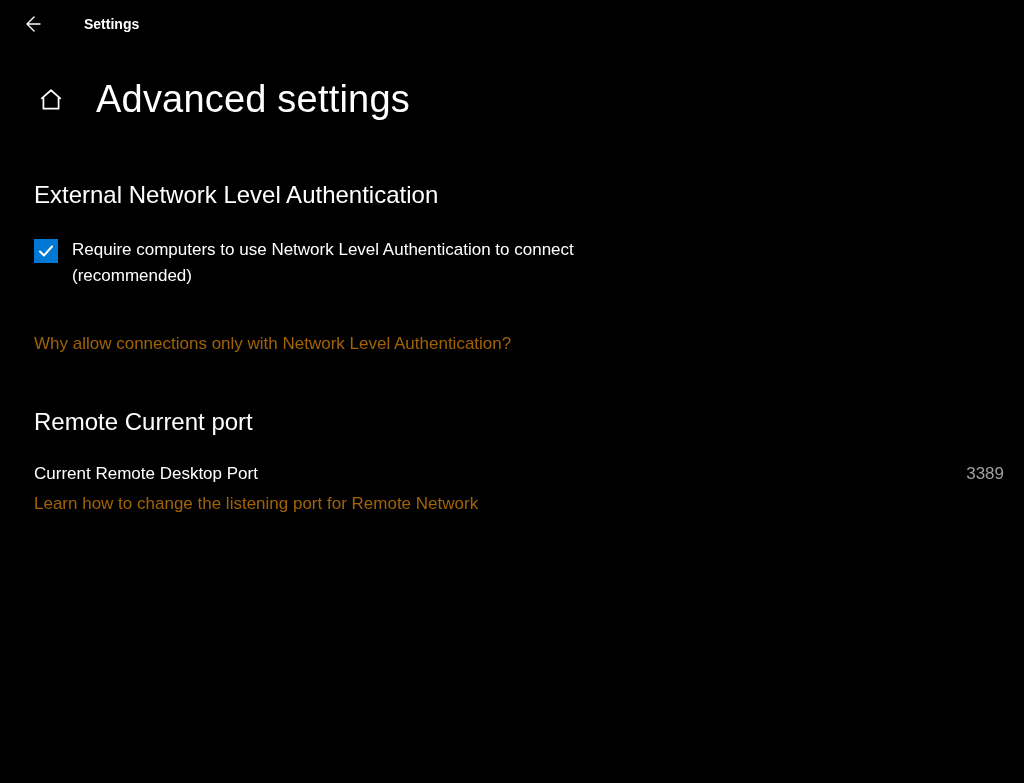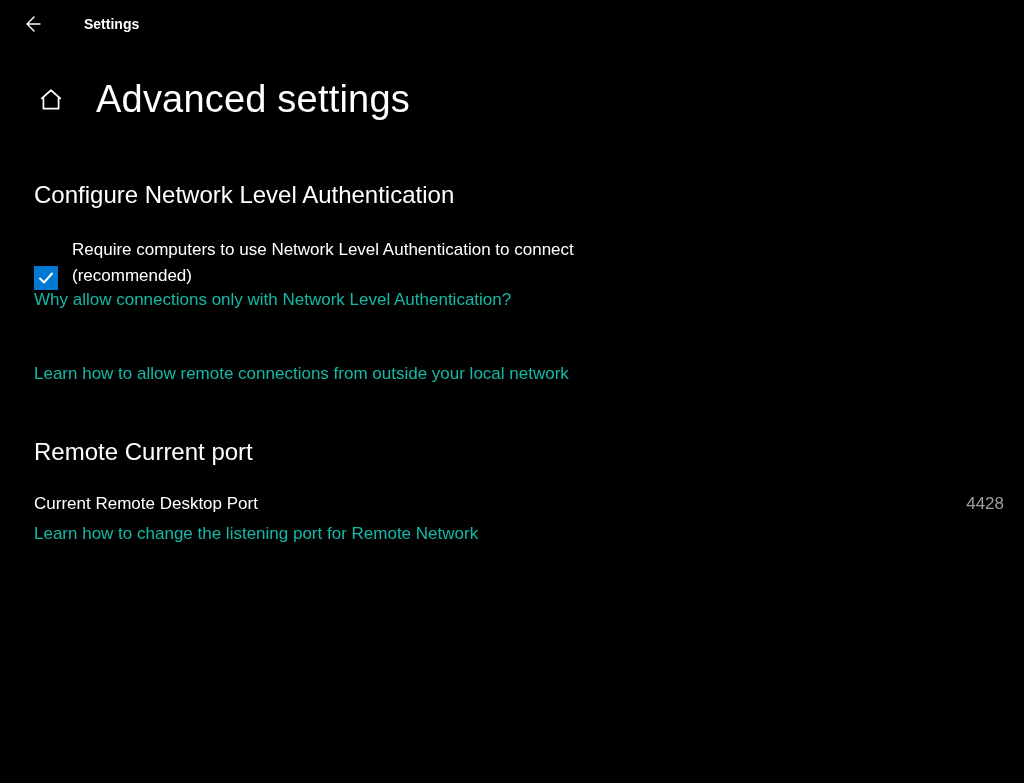--- a/index.html
+++ b/index.html
@@ -58,41 +58,42 @@
   .section {
     margin-bottom: 54px;
   }
   .section-heading {
     font-size: 24px;
     font-weight: 400;
     margin-bottom: 28px;
   }
   .checkbox-row {
     display: flex;
-    align-items: flex-end;
+    align-items: flex-start;
+    margin-bottom: 44px;
   }
   .checkbox {
     width: 24px;
     height: 24px;
     background: #0078d4;
     display: flex;
     align-items: center;
     justify-content: center;
     flex-shrink: 0;
     cursor: pointer;
     margin-top: 2px;
   }
   .checkbox-label {
     font-size: 17px;
     line-height: 1.55;
     margin-left: 14px;
     max-width: 620px;
   }
   .link {
-    color: #14b8a6;
+    color: #a16207;
     font-size: 17px;
     cursor: pointer;
     display: inline-block;
   }
   .port-row {
     display: flex;
     align-items: baseline;
     font-size: 17px;
     margin-bottom: 10px;
     justify-content: space-between;
@@ -120,38 +121,37 @@
   <div class="page-header">
     <div class="home-icon-wrap">
       <svg width="26" height="26" viewBox="0 0 24 24" fill="none">
         <path d="M3 11 L12 3 L21 11 M5 9.5 V20 H19 V9.5" stroke="#ffffff" stroke-width="1.6" fill="none" stroke-linejoin="round"></path>
       </svg>
     </div>
     <h1 class="page-title">Advanced settings</h1>
   </div>
 
   <div class="section">
-    <h2 class="section-heading">Configure Network Level Authentication</h2>
+    <h2 class="section-heading">External Network Level Authentication</h2>
     <div class="checkbox-row">
       <div class="checkbox">
         <svg width="18" height="18" viewBox="0 0 18 18">
           <path d="M3 9.5 L7 13.5 L15 4.5" stroke="#ffffff" stroke-width="2" fill="none" stroke-linecap="round" stroke-linejoin="round"></path>
         </svg>
       </div>
       <div class="checkbox-label">Require computers to use Network Level Authentication to connect (recommended)</div>
     </div>
     <span class="link">Why allow connections only with Network Level Authentication?</span>
   </div>
 
   <div class="section">
-    <span class="link">Learn how to allow remote connections from outside your local network</span>
   </div>
 
   <div class="section">
     <h2 class="section-heading">Remote Current port</h2>
     <div class="port-row">
       <span class="port-label">Current Remote Desktop Port</span>
-      <span class="port-value">4428</span>
+      <span class="port-value">3389</span>
     </div>
     <span class="link">Learn how to change the listening port for Remote Network</span>
   </div>
 
 </div>
 
 </body></html>

